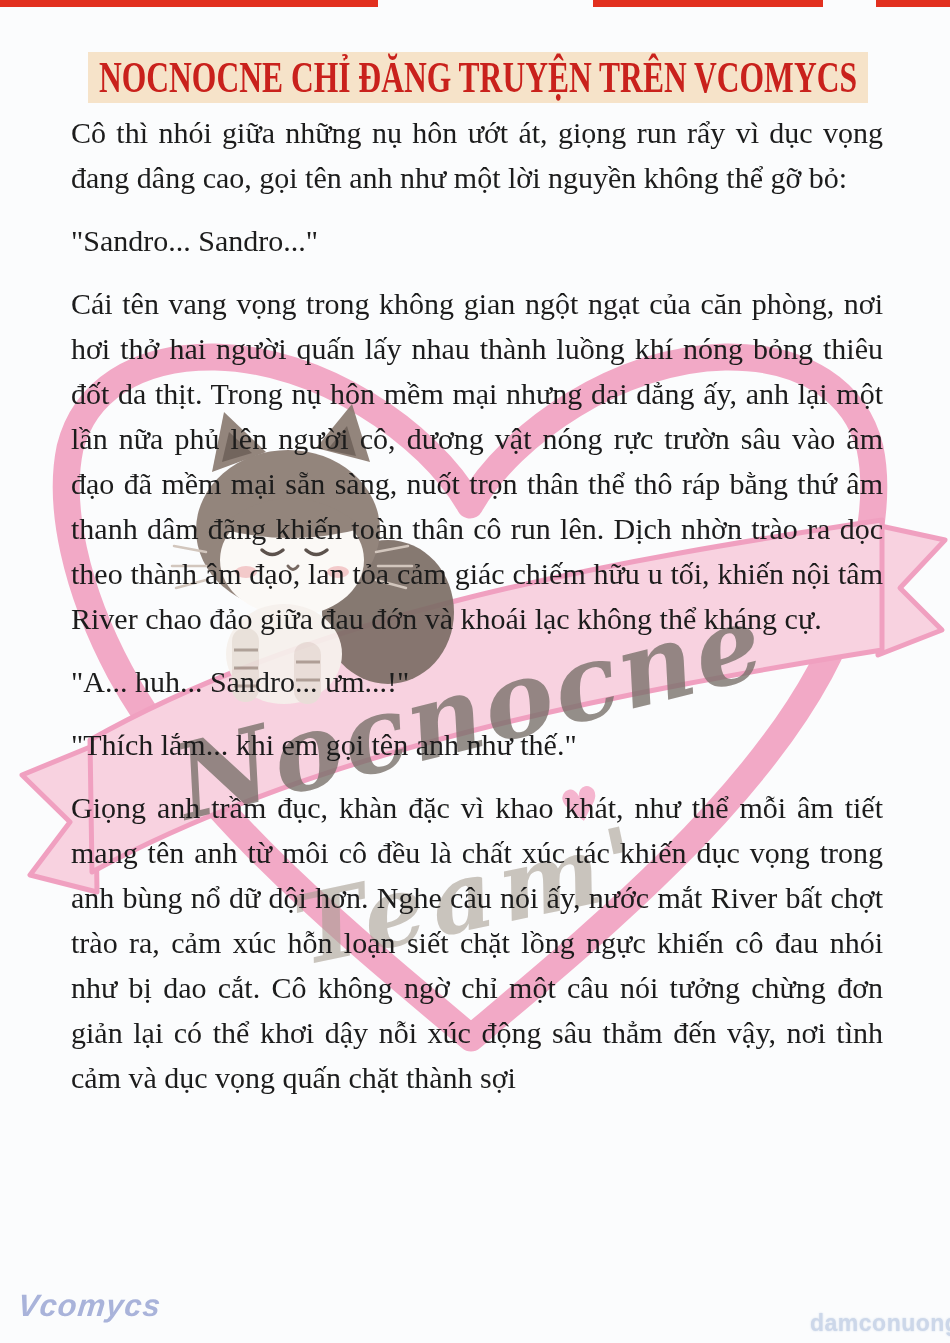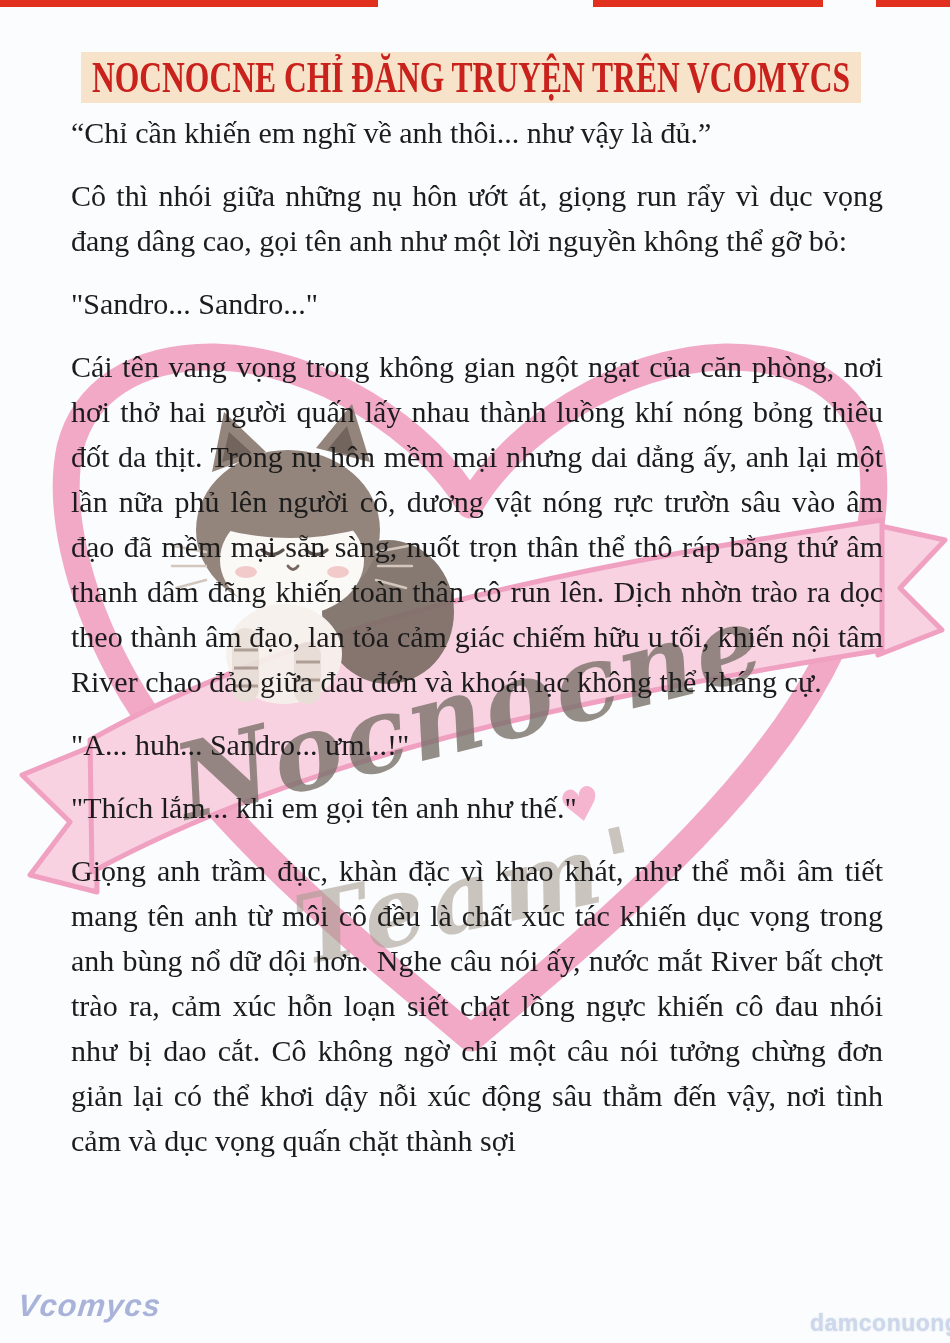--- a/index.html
+++ b/index.html
@@ -41,21 +41,21 @@
     transform:rotate(-12deg);
   }
   .small-heart{
     position:absolute;left:560px;top:782px;z-index:1;
     font-size:46px;color:#f5b5cf;transform:rotate(-12deg);
     font-family:"DejaVu Sans",sans-serif;line-height:1;
   }
 
   
   #banner{
-    position:absolute;left:81px;top:52px;width:780px;height:51px;
+    position:absolute;left:88px;top:52px;width:780px;height:51px;
     background:#f6e3c9;z-index:2;
   }
   #banner svg{display:block;}
 
   
   #story{
     position:absolute;left:71px;top:110px;width:812px;z-index:2;
     font-size:30px;line-height:45px;color:#1c1c1c;
     text-align:justify;
   }
@@ -150,21 +150,20 @@
   <div id="script2" class="script-word">Team'</div>
   <div class="small-heart">♥</div>
 
   <div id="banner">
     <svg width="780" height="51" viewBox="0 0 780 51">
       <text x="390" y="40" text-anchor="middle" textLength="758" lengthAdjust="spacingAndGlyphs" font-family="Liberation Serif, DejaVu Serif, serif" font-size="45" font-weight="bold" fill="#c9211c">NOCNOCNE CHỈ ĐĂNG TRUYỆN TRÊN VCOMYCS</text>
     </svg>
   </div>
 
   <div id="story">
-    <p>“Chỉ cần khiến em nghĩ về anh thôi... như vậy là đủ.”</p>
     <p>Cô thì nhói giữa những nụ hôn ướt át, giọng run rẩy vì dục vọng đang dâng cao, gọi tên anh như một lời nguyền không thể gỡ bỏ:</p>
     <p>"Sandro... Sandro..."</p>
     <p>Cái tên vang vọng trong không gian ngột ngạt của căn phòng, nơi hơi thở hai người quấn lấy nhau thành luồng khí nóng bỏng thiêu đốt da thịt. Trong nụ hôn mềm mại nhưng dai dẳng ấy, anh lại một lần nữa phủ lên người cô, dương vật nóng rực trườn sâu vào âm đạo đã mềm mại sẵn sàng, nuốt trọn thân thể thô ráp bằng thứ âm thanh dâm đãng khiến toàn thân cô run lên. Dịch nhờn trào ra dọc theo thành âm đạo, lan tỏa cảm giác chiếm hữu u tối, khiến nội tâm River chao đảo giữa đau đớn và khoái lạc không thể kháng cự.</p>
     <p>"A... huh... Sandro... ưm...!"</p>
     <p>"Thích lắm... khi em gọi tên anh như thế."</p>
     <p>Giọng anh trầm đục, khàn đặc vì khao khát, như thể mỗi âm tiết mang tên anh từ môi cô đều là chất xúc tác khiến dục vọng trong anh bùng nổ dữ dội hơn. Nghe câu nói ấy, nước mắt River bất chợt trào ra, cảm xúc hỗn loạn siết chặt lồng ngực khiến cô đau nhói như bị dao cắt. Cô không ngờ chỉ một câu nói tưởng chừng đơn giản lại có thể khơi dậy nỗi xúc động sâu thẳm đến vậy, nơi tình cảm và dục vọng quấn chặt thành sợi</p>
   </div>
 
   <div id="vcomycs-logo">Vcomycs</div>
   <div id="site-watermark">damconuong</div>

